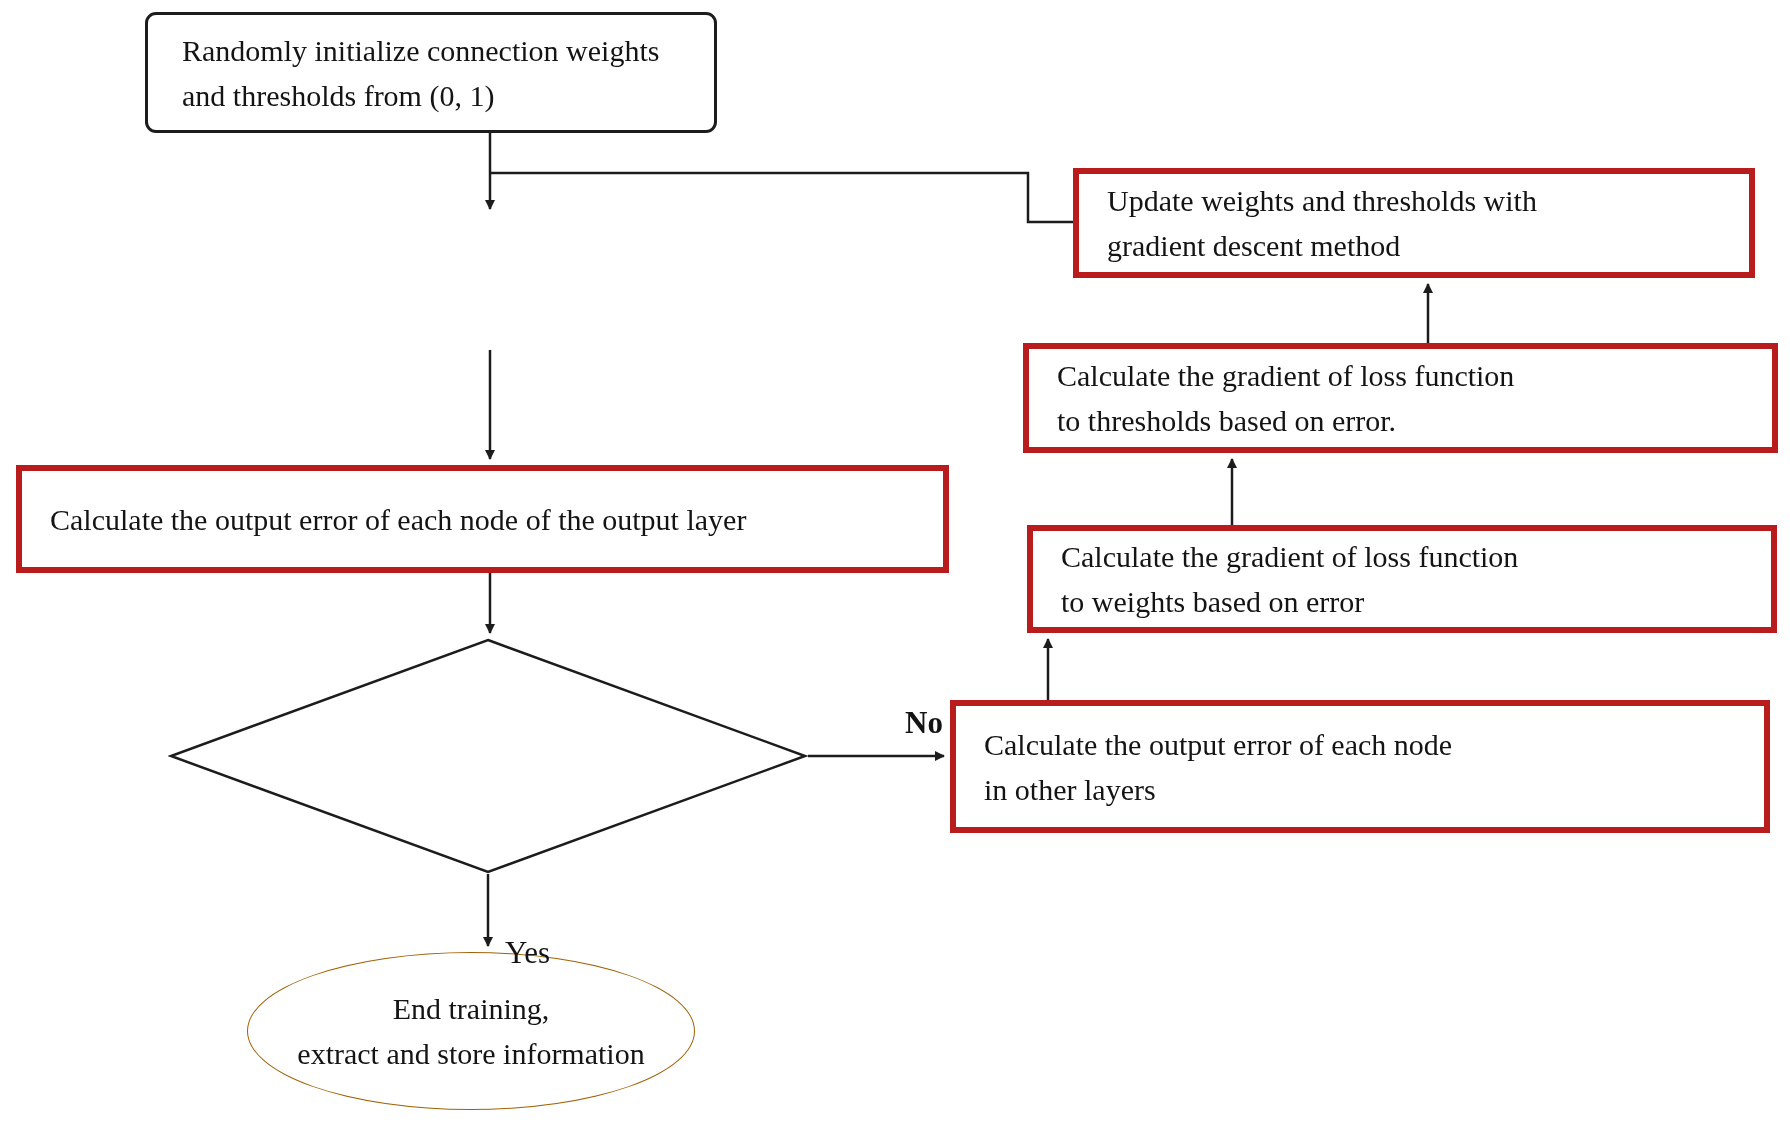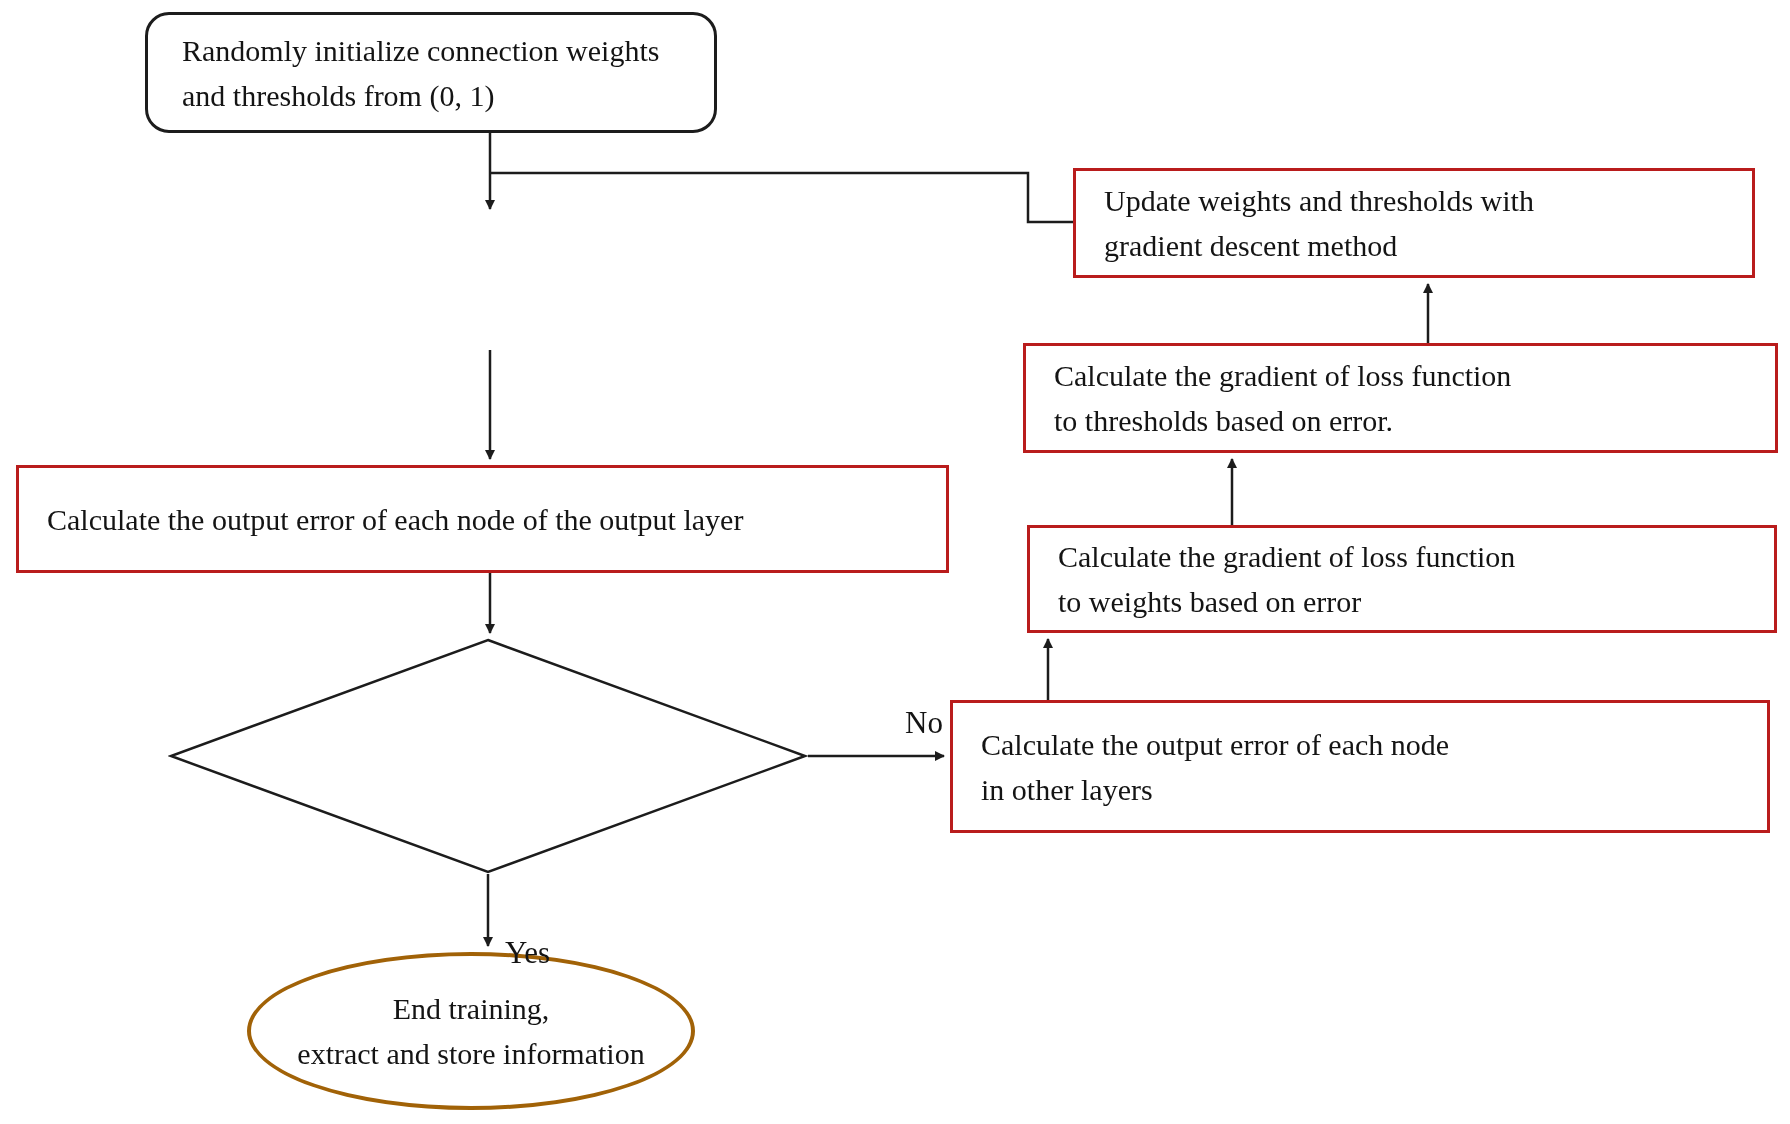--- a/index.html
+++ b/index.html
@@ -14,23 +14,23 @@
   .node{
     position:absolute;
     box-sizing:border-box;
     display:flex;
     align-items:center;
     background:#ffffff;
     font-size:30px;
     line-height:1.5;
     white-space:pre-line;
   }
-  .rect{border:3px solid #b91c1c;}
+  .rect{border:6px solid #b91c1c;}
   .rounded{border:3px solid #1c1c1c;border-radius:24px;}
-  .ellipse{border:4px solid #a16207;border-radius:50%;justify-content:center;text-align:center;}
+  .ellipse{border:1px solid #a16207;border-radius:50%;justify-content:center;text-align:center;}
   .pad-l{padding-left:28px;padding-right:10px;}
   .pad-l-lg{padding-left:34px;padding-right:10px;}
   .diamond-wrap{
     position:absolute;
     display:flex;align-items:center;justify-content:center;
     background:transparent;border:none;
   }
   .diamond-wrap svg{position:absolute;left:0;top:0;}
   .diamond-text{position:relative;z-index:2;font-size:30px;text-align:center;white-space:nowrap;}
   .edge-label{
@@ -66,21 +66,21 @@
 
     <path d="M 808 756 L 944 756" stroke="#1c1c1c" stroke-width="2.5" fill="none" marker-end="url(#arrow)"></path>
 
     <path d="M 1048 700 L 1048 639" stroke="#1c1c1c" stroke-width="2.5" fill="none" marker-end="url(#arrow)"></path>
 
     <path d="M 1232 525 L 1232 459" stroke="#1c1c1c" stroke-width="2.5" fill="none" marker-end="url(#arrow)"></path>
 
     <path d="M 1428 343 L 1428 284" stroke="#1c1c1c" stroke-width="2.5" fill="none" marker-end="url(#arrow)"></path>
   </svg>
 
-  <div class="node rounded pad-l-lg" style="left:145px;top:12px;width:572px;height:121px;">
+  <div class="node rounded pad-l-lg" style="left:145px;top:12px;width:572px;height:121px;border-radius:11px;">
     <span>Randomly initialize connection weights
 and thresholds from (0, 1)</span>
   </div>
 
 
   <div class="node rect pad-l" style="left:16px;top:465px;width:933px;height:108px;">
     <span>Calculate the output error of each node of the output layer</span>
   </div>
 
   <div class="diamond-wrap" style="left:168px;top:638px;width:640px;height:236px;">
@@ -107,16 +107,16 @@
   <div class="node rect pad-l" style="left:1023px;top:343px;width:755px;height:110px;">
     <span>Calculate the gradient of loss function
 to thresholds based on error.</span>
   </div>
 
   <div class="node rect pad-l" style="left:1073px;top:168px;width:682px;height:110px;">
     <span>Update weights and thresholds with
 gradient descent method</span>
   </div>
 
-  <div class="edge-label" style="left:905px;top:705px;">No</div>
+  <div class="edge-label" style="left:905px;top:705px;font-weight:bold;">No</div>
   <div class="edge-label" style="left:505px;top:935px;">Yes</div>
 
 </div>
 
 </body></html>

